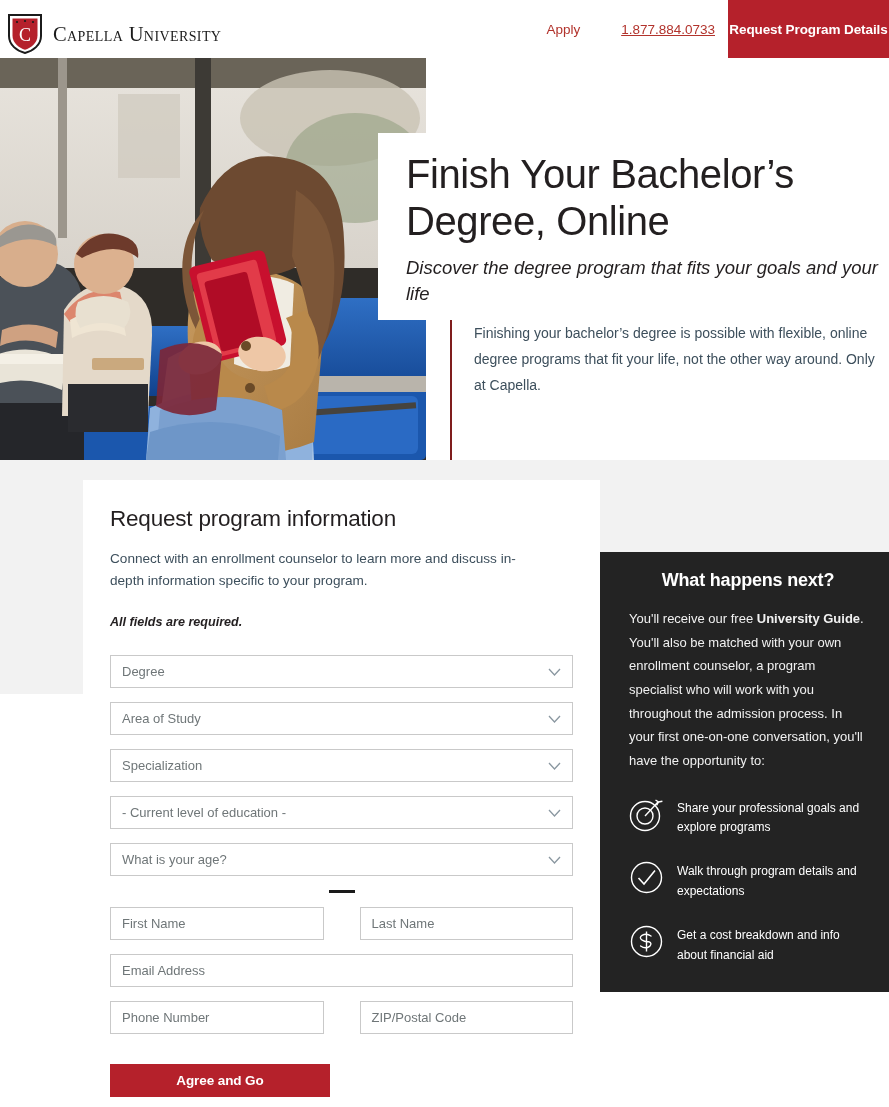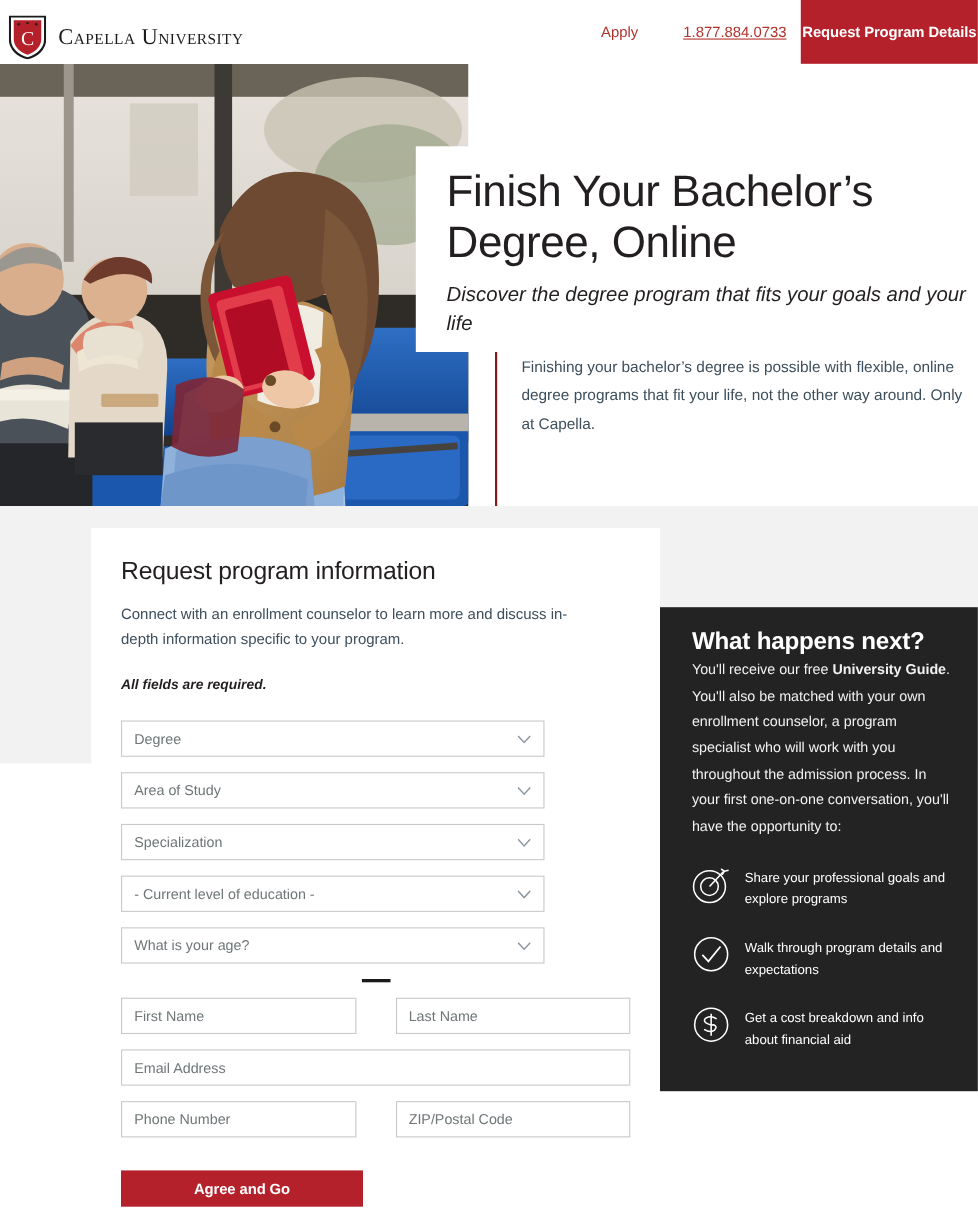--- a/index.html
+++ b/index.html
@@ -95,21 +95,21 @@
     margin-top: 23px; font-size: 12.6px; font-style: italic; font-weight: bold;
     color: #231f20;
   }
   .fields { margin-top: 26px; }
   .field-row { display: flex; gap: 36px; }
   .select-box, .text-box {
     position: relative; height: 33px; margin-bottom: 14px;
     border: 1px solid #c9c9c9; background: #fff;
     display: flex; align-items: center;
   }
-  .select-box { width: 385px; }
+  .select-box { width: 463px; }
   .sel-label, .txt-label {
     padding-left: 11px; font-size: 13px; color: #6f7678; white-space: nowrap;
   }
   .chev {
     position: absolute; right: 11px; top: 50%; transform: translateY(-50%);
     width: 13px; height: 8px;
   }
   .divider-mini {
     width: 26px; height: 3px; background: #1a1a1a; margin: 10px auto 14px auto;
   }
@@ -119,23 +119,23 @@
     margin-top: 16px; width: 220px; height: 33px; background: #b5212b;
     color: #ffffff; font-size: 13.5px; font-weight: bold; border: none;
     cursor: pointer; letter-spacing: -.1px;
   }
 
   
   .dark-panel {
     position: absolute; left: 600px; top: 552px; width: 289px; height: 440px;
     background: #232323; color: #ffffff; padding: 18px 22px 0 29px; z-index: 12;
   }
-  .dark-title { font-size: 22px; font-weight: bold; letter-spacing: -.2px; }
+  .dark-title { font-size: 18px; font-weight: bold; letter-spacing: -.2px; text-align: center; }
   .dark-body {
-    margin-top: 1px; font-size: 13px; line-height: 1.82; color: #f1f1f1;
+    margin-top: 16px; font-size: 13px; line-height: 1.82; color: #f1f1f1;
   }
   .dark-body b { font-weight: bold; }
   .benefits { margin-top: 24px; }
   .benefit {
     display: flex; align-items: flex-start; gap: 13px; margin-bottom: 23px;
   }
   .bicon { flex: 0 0 auto; width: 35px; height: 35px; }
   .btext { font-size: 12px; line-height: 1.62; color: #ffffff; padding-top: 2px; }
 </style>
 </head>

